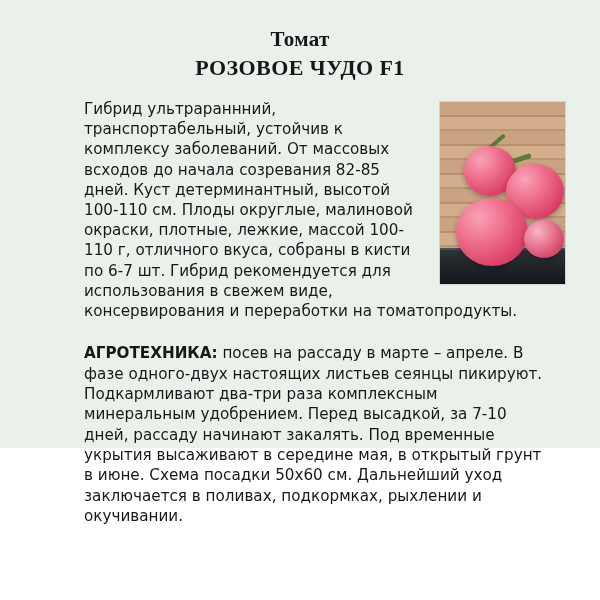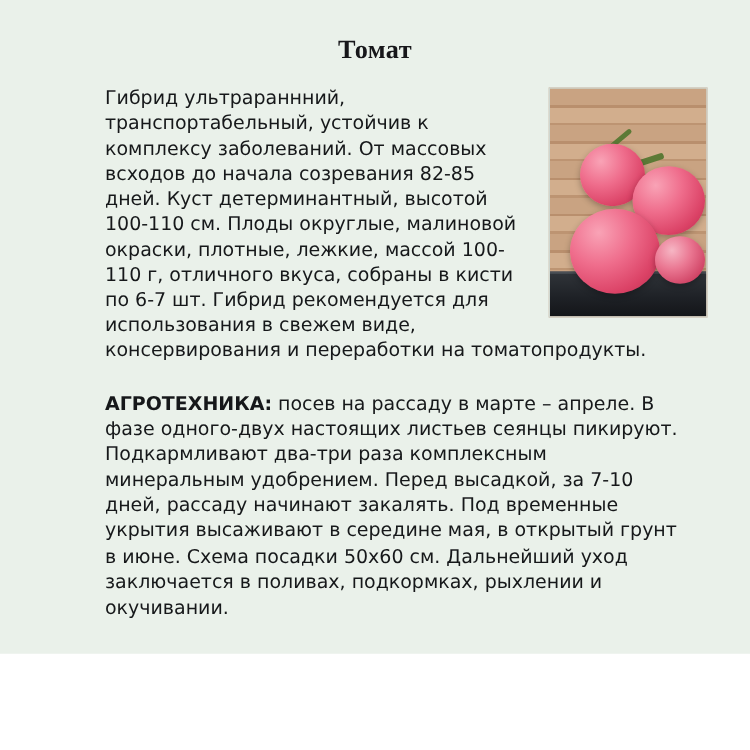--- a/index.html
+++ b/index.html
@@ -9,21 +9,21 @@
   body {
     width: 600px;
     height: 600px;
     background: #ffffff;
     font-family: "DejaVu Sans", sans-serif;
     overflow: hidden;
   }
   .packet {
     position: relative;
     width: 600px;
-    height: 523px;
+    height: 448px;
     background: #eaf1ea;
     box-sizing: border-box;
     padding: 22px 30px 10px 30px;
   }
   .title-block {
     text-align: center;
     margin-top: 4px;
     margin-bottom: 16px;
   }
   .title-line1 {
@@ -130,20 +130,21 @@
     line-height: 1.34;
   }
 </style>
 </head>
 <body>
 
 <div class="packet">
 
   <div class="title-block">
     <div class="title-line1">Томат</div>
+    <div class="title-line2">РОЗОВОЕ ЧУДО F1</div>
   </div>
 
   <div class="body-area">
 
     <div class="photo">
       <div class="wood"></div>
       <div class="shelf-edge"></div>
       <div class="shelf"></div>
       <div class="stem s3"></div>
       <div class="stem s1"></div>

